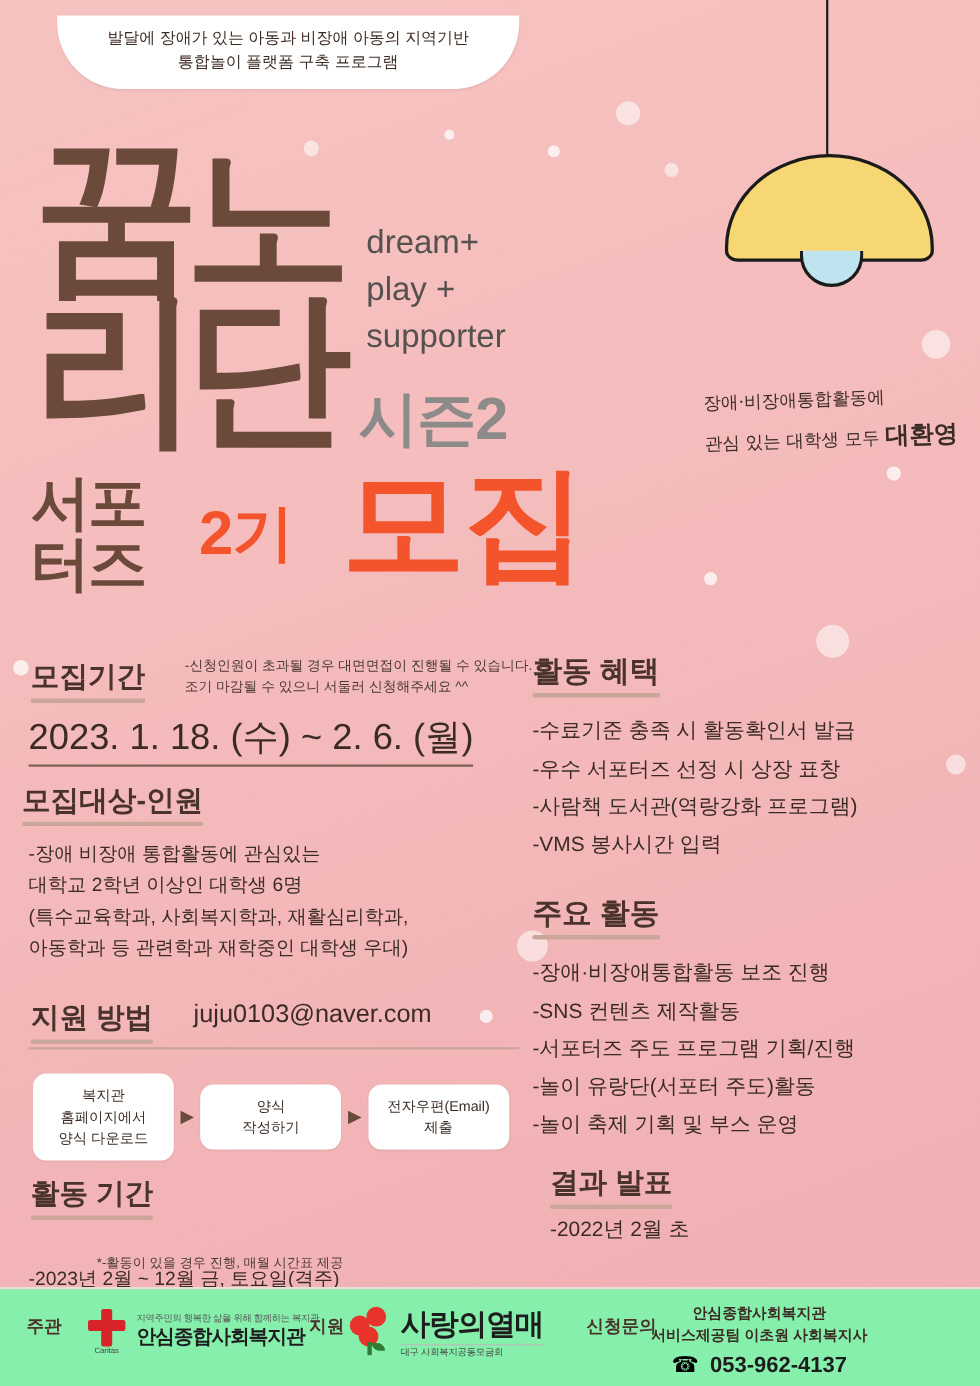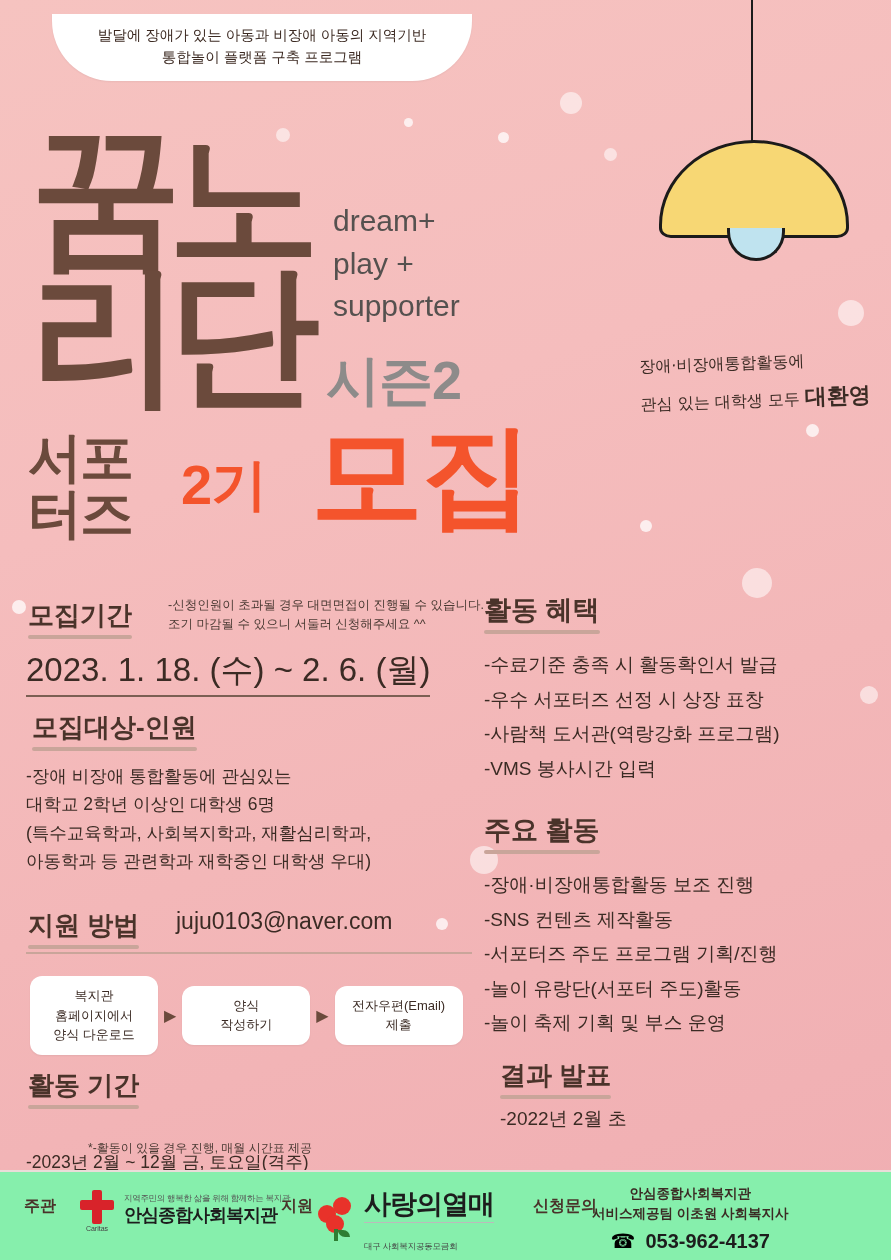--- a/index.html
+++ b/index.html
@@ -63,21 +63,21 @@
     background:#c9a59a;border-radius:2px;
   }
 
   .body-txt{position:absolute;color:#3b2b24;line-height:1.62;white-space:pre-line;}
 
   
   .h-period{left:28px;top:598px;font-size:26px;}
   .note-period{position:absolute;left:168px;top:596px;font-size:12.5px;color:#4a3a33;line-height:1.5;}
   .date-line{position:absolute;left:26px;top:648px;font-size:33px;color:#3b2b24;border-bottom:2px solid #7b5f53;padding-bottom:2px;}
 
-  .h-target{left:32px;top:710px;font-size:26px;}
+  .h-target{left:20px;top:710px;font-size:26px;}
   .target-txt{left:26px;top:762px;font-size:17.5px;}
 
   .h-apply{left:28px;top:908px;font-size:26px;}
   .email{position:absolute;left:176px;top:908px;font-size:23px;color:#3b2b24;}
   .apply-rule{position:absolute;left:26px;top:952px;width:446px;height:2px;background:#c9a59a;}
 
   .flow{position:absolute;left:30px;top:976px;display:flex;align-items:center;gap:6px;}
   .flow-box{
     background:#fff;border-radius:12px;padding:10px 12px;text-align:center;
     font-size:13px;color:#3b2b24;line-height:1.5;min-width:104px;white-space:pre-line;
@@ -120,21 +120,21 @@
 
   .fruit{position:absolute;left:318px;top:16px;display:flex;align-items:center;gap:6px;}
   .fruit-mark{position:relative;width:40px;height:46px;}
   .fruit-mark .b1{position:absolute;left:0;top:8px;width:18px;height:18px;border-radius:50%;background:#e8322a;}
   .fruit-mark .b2{position:absolute;left:15px;top:0;width:18px;height:18px;border-radius:50%;background:#e8322a;}
   .fruit-mark .b3{position:absolute;left:8px;top:18px;width:18px;height:18px;border-radius:50%;background:#e8322a;}
   .fruit-mark .stem{position:absolute;left:16px;top:32px;width:4px;height:12px;background:#2e7d32;}
   .fruit-mark .leaf{position:absolute;left:20px;top:33px;width:12px;height:7px;background:#2e7d32;border-radius:0 10px 0 10px;}
   .fruit-txt{line-height:1.25;}
   .fruit-txt .big{font-size:27px;font-weight:bold;color:#1d1d1d;letter-spacing:-1px;}
-  .fruit-txt .small{font-size:8.5px;color:#444;letter-spacing:-.2px;border-top:1px solid #bbb;padding-top:18px;}
+  .fruit-txt .small{font-size:8.5px;color:#444;letter-spacing:-.2px;border-top:1px solid #bbb;padding-top:1px;}
 
   .contact{position:absolute;left:592px;top:12px;text-align:center;line-height:1.45;}
   .contact .line{font-size:13.5px;font-weight:bold;color:#3b2b24;}
   .phone-row{display:flex;align-items:center;justify-content:center;gap:10px;margin-top:4px;}
   .phone-icon{font-size:20px;}
   .phone-num{font-size:20px;font-weight:bold;color:#1d1d1d;}
 </style>
 </head>
 <body>
 

